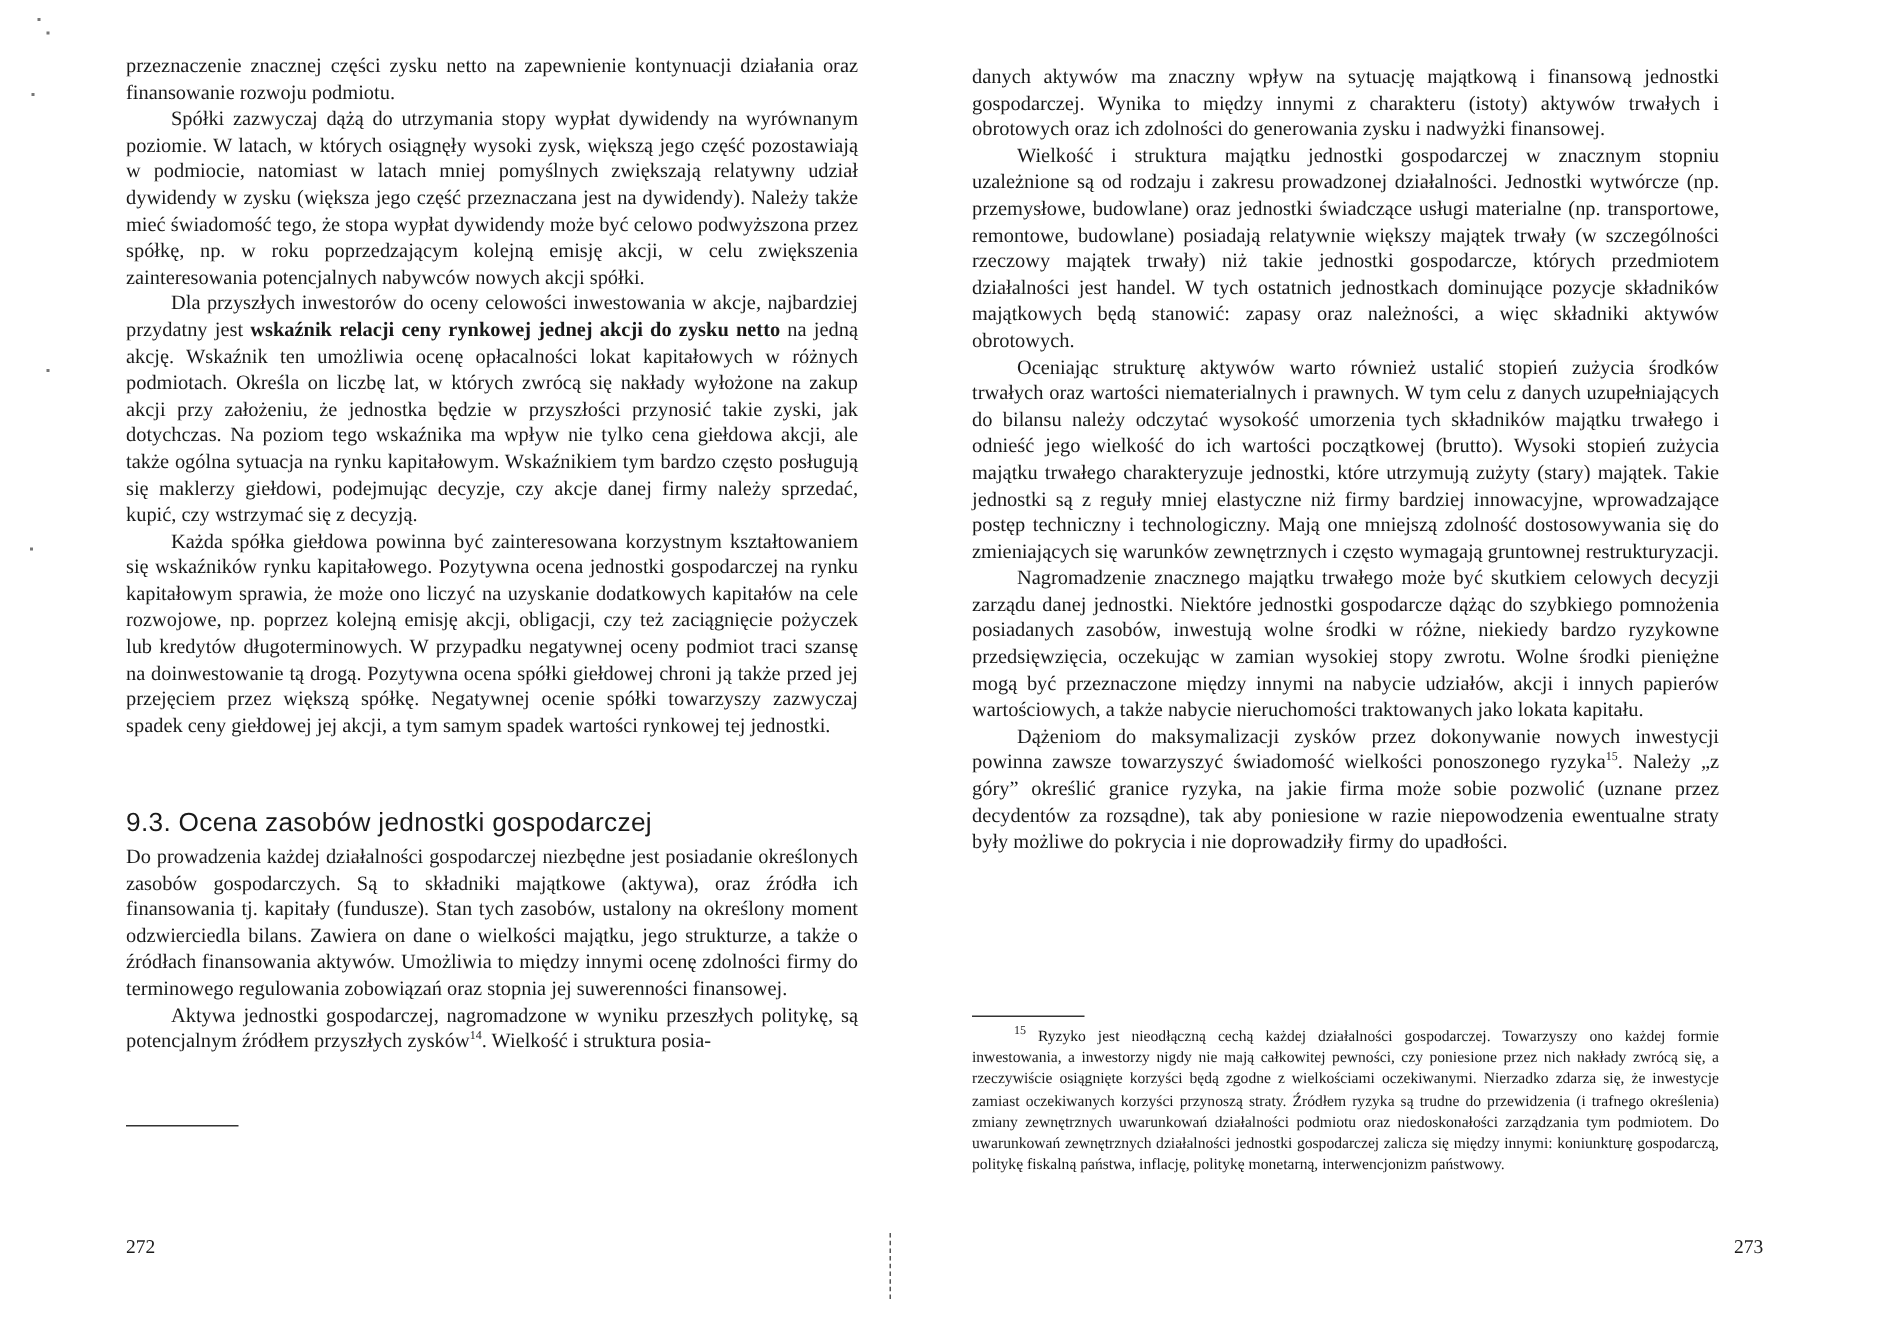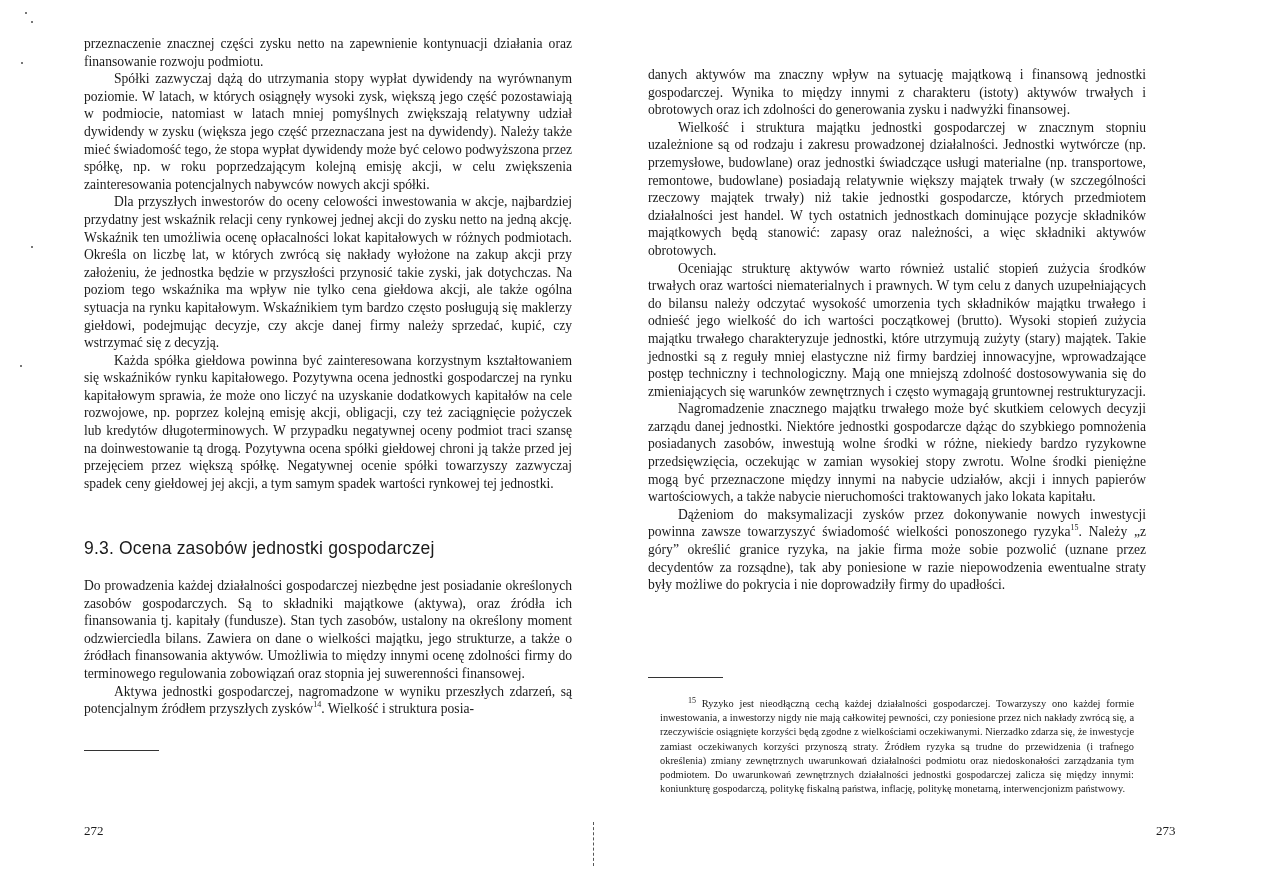--- a/index.html
+++ b/index.html
@@ -5,65 +5,65 @@
   html, body { margin: 0; padding: 0; background: #ffffff; }
   body { width: 1263px; height: 893px; position: relative; overflow: hidden;
          font-family: "Liberation Serif", "DejaVu Serif", serif; color: #1a1a1a; }
   .page { position: absolute; top: 0; height: 753px; }
   .page-left { left: 84px; width: 488px; }
   .page-right { left: 648px; width: 498px; }
   .text-block { position: absolute; left: 0; right: 0; font-size: 13.6px; line-height: 17.6px;
                 text-align: justify; hyphens: manual; }
   .text-block p { margin: 0; }
   .text-block p.indent { text-indent: 30px; }
-  .text-block b { font-weight: normal; }
+  .text-block b { font-weight: bold; }
   .heading { position: absolute; left: 0; font-family: "Liberation Sans", "DejaVu Sans", sans-serif;
              font-size: 17.5px; letter-spacing: 0.2px; color: #1a1a1a; }
   .footnote-rule { position: absolute; left: 0; width: 75px; border-top: 1px solid #333; }
   .footnote { position: absolute; left: 0; right: 0; font-size: 10.4px; line-height: 14.2px;
               text-align: justify; }
-  .footnote p { margin: 12px; text-indent: 28px; }
+  .footnote p { margin: 0; text-indent: 28px; }
   sup { font-size: 8px; line-height: 0; vertical-align: super; }
   .page-number { position: absolute; font-size: 13px; }
   .gutter-marks { position: absolute; left: 593px; top: 822px; width: 2px; height: 44px;
                   border-left: 1px dashed #555; }
   .scan-speck { position: absolute; width: 2px; height: 2px; background: #777; }
 </style>
 </head>
 <body>
 
 <div class="page page-left">
   <div class="text-block" style="top:35px;">
     <p>przeznaczenie znacznej części zysku netto na zapewnienie kontynuacji działania oraz finansowanie rozwoju podmiotu.</p>
     <p class="indent">Spółki zazwyczaj dążą do utrzymania stopy wypłat dywidendy na wyrównanym poziomie. W latach, w których osiągnęły wysoki zysk, większą jego część pozostawiają w podmiocie, natomiast w latach mniej pomyślnych zwiększają relatywny udział dywidendy w zysku (większa jego część przeznaczana jest na dywidendy). Należy także mieć świadomość tego, że stopa wypłat dywidendy może być celowo podwyższona przez spółkę, np. w roku poprzedzającym kolejną emisję akcji, w celu zwiększenia zainteresowania potencjalnych nabywców nowych akcji spółki.</p>
     <p class="indent"><span>Dla przyszłych inwestorów do oceny celowości inwestowania w akcje, najbardziej przydatny jest </span><b>wskaźnik relacji ceny rynkowej jednej akcji do zysku netto</b><span> na jedną akcję. Wskaźnik ten umożliwia ocenę opłacalności lokat kapitałowych w różnych podmiotach. Określa on liczbę lat, w których zwrócą się nakłady wyłożone na zakup akcji przy założeniu, że jednostka będzie w przyszłości przynosić takie zyski, jak dotychczas. Na poziom tego wskaźnika ma wpływ nie tylko cena giełdowa akcji, ale także ogólna sytuacja na rynku kapitałowym. Wskaźnikiem tym bardzo często posługują się maklerzy giełdowi, podejmując decyzje, czy akcje danej firmy należy sprzedać, kupić, czy wstrzymać się z decyzją.</span></p>
     <p class="indent">Każda spółka giełdowa powinna być zainteresowana korzystnym kształtowaniem się wskaźników rynku kapitałowego. Pozytywna ocena jednostki gospodarczej na rynku kapitałowym sprawia, że może ono liczyć na uzyskanie dodatkowych kapitałów na cele rozwojowe, np. poprzez kolejną emisję akcji, obligacji, czy też zaciągnięcie pożyczek lub kredytów długoterminowych. W przypadku negatywnej oceny podmiot traci szansę na doinwestowanie tą drogą. Pozytywna ocena spółki giełdowej chroni ją także przed jej przejęciem przez większą spółkę. Negatywnej ocenie spółki towarzyszy zazwyczaj spadek ceny giełdowej jej akcji, a tym samym spadek wartości rynkowej tej jednostki.</p>
   </div>
 
   <div class="heading" style="top:538px;">9.3. Ocena zasobów jednostki gospodarczej</div>
 
-  <div class="text-block" style="top:577px;">
+  <div class="text-block" style="top:562px;">
     <p>Do prowadzenia każdej działalności gospodarczej niezbędne jest posiadanie określonych zasobów gospodarczych. Są to składniki majątkowe (aktywa), oraz źródła ich finansowania tj. kapitały (fundusze). Stan tych zasobów, ustalony na określony moment odzwierciedla bilans. Zawiera on dane o wielkości majątku, jego strukturze, a także o źródłach finansowania aktywów. Umożliwia to między innymi ocenę zdolności firmy do terminowego regulowania zobowiązań oraz stopnia jej suwerenności finansowej.</p>
-    <p class="indent"><span>Aktywa jednostki gospodarczej, nagromadzone w wyniku przeszłych zdarzeń, są potencjalnym źródłem przyszłych zysków</span><sup>14</sup><span>. Wielkość i struktura posia-</span></p>
+    <p class="indent"><span>Aktywa jednostki gospodarczej, nagromadzone w wyniku przeszłych politykę, są potencjalnym źródłem przyszłych zysków</span><sup>14</sup><span>. Wielkość i struktura posia-</span></p>
   </div>
 
   <div class="footnote-rule" style="top:750px;"></div>
 
   <div class="page-number" style="left:0; top:823px;">272</div>
 </div>
 
 <div class="gutter-marks"></div>
 <div class="scan-speck" style="left:25px; top:12px;"></div>
 <div class="scan-speck" style="left:31px; top:21px;"></div>
 <div class="scan-speck" style="left:21px; top:62px;"></div>
 <div class="scan-speck" style="left:31px; top:246px;"></div>
 <div class="scan-speck" style="left:20px; top:365px;"></div>
 
 <div class="page page-right">
-  <div class="text-block" style="top:42px;margin-top:24px;">
+  <div class="text-block" style="top:42px;">
     <p>danych aktywów ma znaczny wpływ na sytuację majątkową i finansową jednostki gospodarczej. Wynika to między innymi z charakteru (istoty) aktywów trwałych i obrotowych oraz ich zdolności do generowania zysku i nadwyżki finansowej.</p>
     <p class="indent">Wielkość i struktura majątku jednostki gospodarczej w znacznym stopniu uzależnione są od rodzaju i zakresu prowadzonej działalności. Jednostki wytwórcze (np. przemysłowe, budowlane) oraz jednostki świadczące usługi materialne (np. transportowe, remontowe, budowlane) posiadają relatywnie większy majątek trwały (w szczególności rzeczowy majątek trwały) niż takie jednostki gospodarcze, których przedmiotem działalności jest handel. W tych ostatnich jednostkach dominujące pozycje składników majątkowych będą stanowić: zapasy oraz należności, a więc składniki aktywów obrotowych.</p>
     <p class="indent">Oceniając strukturę aktywów warto również ustalić stopień zużycia środków trwałych oraz wartości niematerialnych i prawnych. W tym celu z danych uzupełniających do bilansu należy odczytać wysokość umorzenia tych składników majątku trwałego i odnieść jego wielkość do ich wartości początkowej (brutto). Wysoki stopień zużycia majątku trwałego charakteryzuje jednostki, które utrzymują zużyty (stary) majątek. Takie jednostki są z reguły mniej elastyczne niż firmy bardziej innowacyjne, wprowadzające postęp techniczny i technologiczny. Mają one mniejszą zdolność dostosowywania się do zmieniających się warunków zewnętrznych i często wymagają gruntownej restrukturyzacji.</p>
     <p class="indent">Nagromadzenie znacznego majątku trwałego może być skutkiem celowych decyzji zarządu danej jednostki. Niektóre jednostki gospodarcze dążąc do szybkiego pomnożenia posiadanych zasobów, inwestują wolne środki w różne, niekiedy bardzo ryzykowne przedsięwzięcia, oczekując w zamian wysokiej stopy zwrotu. Wolne środki pieniężne mogą być przeznaczone między innymi na nabycie udziałów, akcji i innych papierów wartościowych, a także nabycie nieruchomości traktowanych jako lokata kapitału.</p>
     <p class="indent"><span>Dążeniom do maksymalizacji zysków przez dokonywanie nowych inwestycji powinna zawsze towarzyszyć świadomość wielkości ponoszonego ryzyka</span><sup>15</sup><span>. Należy „z góry” określić granice ryzyka, na jakie firma może sobie pozwolić (uznane przez decydentów za rozsądne), tak aby poniesione w razie niepowodzenia ewentualne straty były możliwe do pokrycia i nie doprowadziły firmy do upadłości.</span></p>
   </div>
 
   <div class="footnote-rule" style="top:677px;"></div>
   <div class="footnote" style="top:685px;">
     <p><sup>15</sup> <span>Ryzyko jest nieodłączną cechą każdej działalności gospodarczej. Towarzyszy ono każdej formie inwestowania, a inwestorzy nigdy nie mają całkowitej pewności, czy poniesione przez nich nakłady zwrócą się, a rzeczywiście osiągnięte korzyści będą zgodne z wielkościami oczekiwanymi. Nierzadko zdarza się, że inwestycje zamiast oczekiwanych korzyści przynoszą straty. Źródłem ryzyka są trudne do przewidzenia (i trafnego określenia) zmiany zewnętrznych uwarunkowań działalności podmiotu oraz niedoskonałości zarządzania tym podmiotem. Do uwarunkowań zewnętrznych działalności jednostki gospodarczej zalicza się między innymi: koniunkturę gospodarczą, politykę fiskalną państwa, inflację, politykę monetarną, interwencjonizm państwowy.</span></p>

